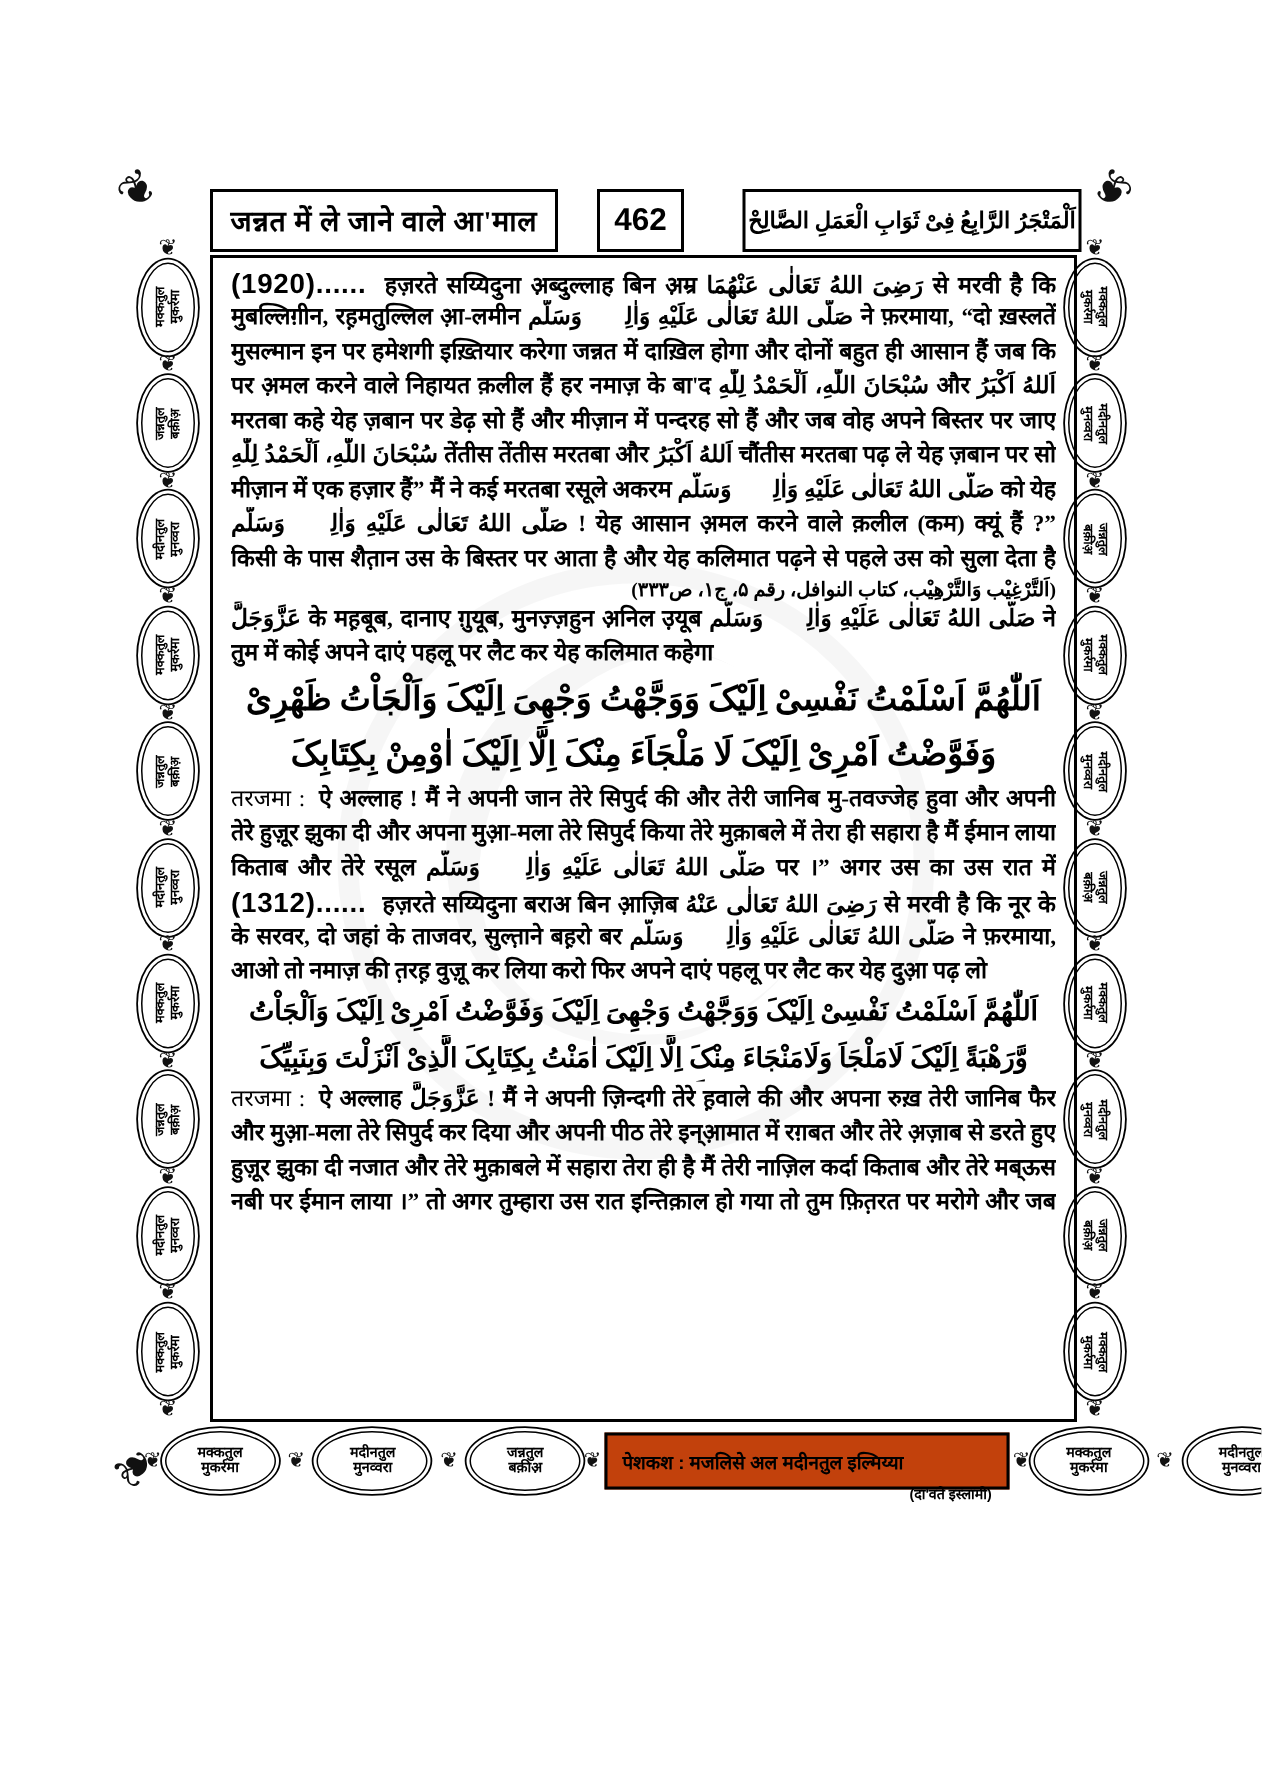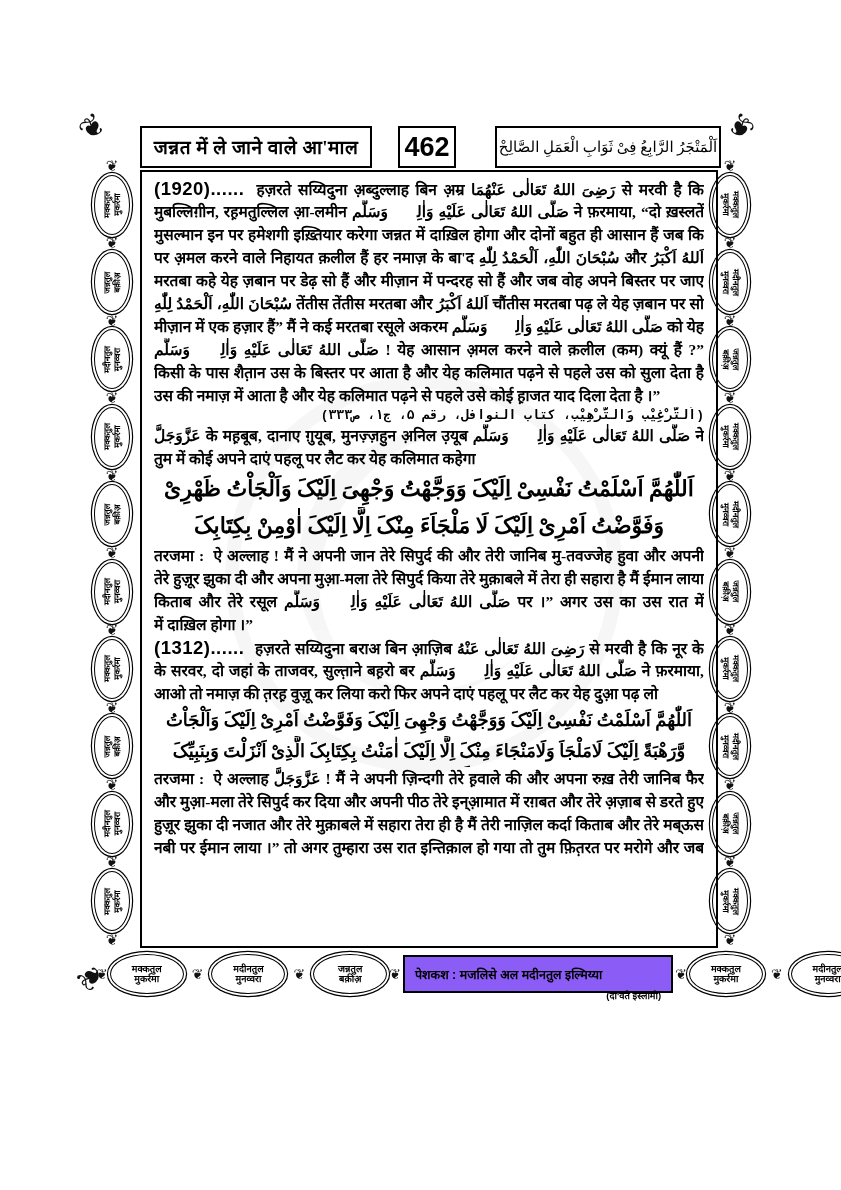--- a/index.html
+++ b/index.html
@@ -12,22 +12,22 @@
   .corner.tr{left:728px;top:112px;transform:rotate(40deg) scaleX(-1);}
   .corner.bl{left:78px;top:962px;transform:rotate(-130deg);}
   .corner.br{left:730px;top:962px;transform:rotate(130deg) scaleX(-1);}
 
   
   .header-row{position:absolute;left:140px;top:126px;width:578px;height:42px;
               display:flex;align-items:stretch;gap:13px;}
   .hdr-box{border:2px solid #000;background:#fff;display:flex;align-items:center;
            justify-content:center;box-sizing:border-box;}
   .hdr-title{flex:0 0 232px;font-size:19px;font-weight:700;letter-spacing:.5px;}
-  .hdr-num{flex:0 0 58px;font-family:"Liberation Sans",sans-serif;font-size:27px;font-weight:700;}
-  .hdr-arabic{flex:0 0 226px;direction:rtl;font-size:15px;font-weight:400;margin-left:13px;}
+  .hdr-num{flex:0 0 58px;font-family:"Liberation Sans",sans-serif;font-size:21px;font-weight:700;}
+  .hdr-arabic{flex:0 0 226px;direction:rtl;font-size:15px;font-weight:700;margin-left:13px;}
   .hdr-orn{flex:1 1 auto;display:flex;align-items:center;justify-content:center;
            font-size:13px;letter-spacing:2px;color:#111;overflow:hidden;white-space:nowrap;}
 
   
   .side-strip{position:absolute;top:158px;width:48px;height:790px;display:flex;
               flex-direction:column;align-items:center;justify-content:space-between;}
   .side-strip.left{left:88px;}
   .side-strip.right{left:706px;}
   .strip-orn{font-size:15px;line-height:16px;color:#111;}
   .side-medallion{width:34px;height:58px;border:1.2px solid #000;border-radius:50%;
@@ -42,44 +42,44 @@
   .content-box{position:absolute;left:140px;top:170px;width:578px;height:778px;
                border:2px solid #000;box-sizing:border-box;background:transparent;}
   .content-inner{position:relative;z-index:2;padding:5px 12px 0 12px;height:100%;
                  box-sizing:border-box;overflow:hidden;}
   .block{margin:0;}
   .para .line{font-size:15.5px;line-height:23px;height:23px;overflow:hidden;font-weight:600;
               text-align:justify;text-align-last:justify;}
   .para .line.last-left{text-align-last:left;}
   .para-num{font-family:"Liberation Sans",sans-serif;font-weight:700;font-size:18.5px;
             letter-spacing:.5px;padding-right:4px;}
-  .lead-bold{font-weight:700;padding-right:4px;margin-top:10px;}
+  .lead-bold{font-weight:400;padding-right:4px;margin-top:10px;}
   .ref{font-size:13px;line-height:17px;height:17px;overflow:hidden;direction:rtl;
-       text-align:right;font-weight:600;font-family:Liberation Mono, monospace;}
+       text-align:right;font-weight:600;}
   .dua .line{direction:rtl;text-align:center;text-align-last:center;font-weight:700;overflow:hidden;}
   .dua.large .line{font-size:22px;line-height:37px;height:37px;}
   .dua.medium .line{font-size:18px;line-height:31px;height:31px;}
 
   
   .watermark{position:absolute;left:225px;top:375px;width:370px;height:370px;z-index:1;
              border-radius:50%;border:14px solid rgba(0,0,0,0.035);}
   .watermark::after{content:"";position:absolute;left:60px;top:40px;width:230px;height:260px;
              border-radius:50%;border-left:26px solid rgba(0,0,0,0.035);
              border-bottom:10px solid rgba(0,0,0,0.03);transform:rotate(28deg);}
 
   
   .footer-row{position:absolute;left:96px;top:950px;width:650px;height:48px;display:flex;
               align-items:center;justify-content:space-between;gap:2px;z-index:3;}
   .foot-orn{font-size:14px;color:#111;flex:0 0 auto;}
   .foot-medallion{width:72px;height:38px;border:1.2px solid #000;border-radius:50%;
                   box-shadow:0 0 0 2px #fff,0 0 0 3.2px #000;background:#fff;display:flex;
                   flex-direction:column;align-items:center;justify-content:center;flex:0 0 auto;}
   .foot-medallion span{font-family:"Liberation Sans",sans-serif;font-size:9.5px;
                        font-weight:700;line-height:10.5px;}
-  .publisher-box{border:2px solid #000;background:#8b5cf6;height:34px;display:flex;
+  .publisher-box{border:2px solid #000;background:#c2410c;height:34px;display:flex;
                  align-items:center;justify-content:center;padding:0 10px;flex:0 0 auto;}
   .publisher-box .main{font-family:"Liberation Sans",sans-serif;font-size:12.5px;font-weight:700;}
   .publisher-box .suffix{font-family:"Liberation Sans",sans-serif;font-size:9.5px;
                          font-weight:700;margin-left:4px;margin-top:42px;}
 </style>
 </head>
 <body>
 
 <div class="sheet">
 
@@ -250,36 +250,34 @@
         <div class="block para">
           <div class="line"><span class="para-num">(1920)...... </span>हज़रते सय्यिदुना अ़ब्दुल्लाह बिन अ़म्र رَضِیَ اللهُ تَعَالٰی عَنْهُمَا से मरवी है कि सय्यिदुल</div>
           <div class="line">मुबल्लिग़ीन, रह़मतुल्लिल आ़-लमीन صَلَّی اللهُ تَعَالٰی عَلَیْهِ وَاٰلِهٖ وَسَلَّم ने फ़रमाया, “दो ख़स्लतें ऐसी हैं जो</div>
           <div class="line">मुसल्मान इन पर हमेशगी इख़्तियार करेगा जन्नत में दाख़िल होगा और दोनों बहुत ही आसान हैं जब कि इन</div>
           <div class="line">पर अ़मल करने वाले निहायत क़लील हैं हर नमाज़ के बा'द سُبْحَانَ اللّٰهِ، اَلْحَمْدُ لِلّٰهِ और اَللهُ اَکْبَرُ दस दस</div>
           <div class="line">मरतबा कहे येह ज़बान पर डेढ़ सो हैं और मीज़ान में पन्दरह सो हैं और जब वोह अपने बिस्तर पर जाए तो</div>
           <div class="line">سُبْحَانَ اللّٰهِ، اَلْحَمْدُ لِلّٰهِ तेंतीस तेंतीस मरतबा और اَللهُ اَکْبَرُ चौंतीस मरतबा पढ़ ले येह ज़बान पर सो और</div>
           <div class="line">मीज़ान में एक हज़ार हैं” मैं ने कई मरतबा रसूले अकरम صَلَّی اللهُ تَعَالٰی عَلَیْهِ وَاٰلِهٖ وَسَلَّم को येह कलिमात अपनी</div>
           <div class="line">صَلَّی اللهُ تَعَالٰی عَلَیْهِ وَاٰلِهٖ وَسَلَّم ! येह आसान अ़मल करने वाले क़लील (कम) क्यूं हैं ?” फ़रमाया, “तुम में से</div>
           <div class="line">किसी के पास शैत़ान उस के बिस्तर पर आता है और येह कलिमात पढ़ने से पहले उस को सुला देता है और</div>
-          <div class="line last-left">उस की नमाज़ में आता है और येह कलिमात पढ़ने से पहले उसे कोई ह़ाजत याद दिला देता है ।”</div>
         </div>
         <div class="block ref">(اَلتَّرْغِیْب وَالتَّرْهِیْب، کتاب النوافل، رقم ۵، ج۱، ص۳۳۳)</div>
         <div class="block para">
           <div class="line">عَزَّوَجَلَّ के मह़बूब, दानाए ग़ुयूब, मुनज़्ज़हुन अ़निल उ़यूब صَلَّی اللهُ تَعَالٰی عَلَیْهِ وَاٰلِهٖ وَسَلَّم ने फ़रमाया, “जब</div>
           <div class="line last-left">तुम में कोई अपने दाएं पहलू पर लैट कर येह कलिमात कहेगा</div>
         </div>
         <div class="block dua large">
           <div class="line">اَللّٰهُمَّ اَسْلَمْتُ نَفْسِیْ اِلَیْکَ وَوَجَّهْتُ وَجْهِیَ اِلَیْکَ وَاَلْجَاْتُ ظَهْرِیْ اِلَیْکَ</div>
           <div class="line">وَفَوَّضْتُ اَمْرِیْ اِلَیْکَ لَا مَلْجَاَءَ مِنْکَ اِلَّا اِلَیْکَ اٰوْمِنْ بِکِتَابِکَ وَرَسُوْلِکَ</div>
         </div>
         <div class="block para">
           <div class="line"><span class="lead-bold">तरजमा : </span>ऐ अल्लाह ! मैं ने अपनी जान तेरे सिपुर्द की और तेरी जानिब मु-तवज्जेह हुवा और अपनी पीठ</div>
           <div class="line">तेरे हुज़ूर झुका दी और अपना मुआ़-मला तेरे सिपुर्द किया तेरे मुक़ाबले में तेरा ही सहारा है मैं ईमान लाया तेरी</div>
           <div class="line">किताब और तेरे रसूल صَلَّی اللهُ تَعَالٰی عَلَیْهِ وَاٰلِهٖ وَسَلَّم पर ।” अगर उस का उस रात में इन्तिक़ाल हो गया तो जन्नत</div>
-          <div class="line last-left">में दाख़िल होगा ।”</div>
         </div>
         <div class="block para">
           <div class="line"><span class="para-num">(1312)...... </span>हज़रते सय्यिदुना बराअ बिन आ़ज़िब رَضِیَ اللهُ تَعَالٰی عَنْهُ से मरवी है कि नूर के पैकर, तमाम नबियों</div>
           <div class="line">के सरवर, दो जहां के ताजवर, सुल्त़ाने बह़रो बर صَلَّی اللهُ تَعَالٰی عَلَیْهِ وَاٰلِهٖ وَسَلَّم ने फ़रमाया, “जब तुम अपने बिस्तर पर</div>
           <div class="line last-left">आओ तो नमाज़ की त़रह़ वुज़ू कर लिया करो फिर अपने दाएं पहलू पर लैट कर येह दुआ़ पढ़ लो</div>
         </div>
         <div class="block dua medium">
           <div class="line">اَللّٰهُمَّ اَسْلَمْتُ نَفْسِیْ اِلَیْکَ وَوَجَّهْتُ وَجْهِیَ اِلَیْکَ وَفَوَّضْتُ اَمْرِیْ اِلَیْکَ وَاَلْجَاْتُ ظَهْرِیْ اِلَیْکَ رَغْبَةً</div>
           <div class="line">وَّرَهْبَةً اِلَیْکَ لَامَلْجَاَ وَلَامَنْجَاءَ مِنْکَ اِلَّا اِلَیْکَ اٰمَنْتُ بِکِتَابِکَ الَّذِیْ اَنْزَلْتَ وَبِنَبِیِّکَ الَّذِیْ اَرْسَلْتَ</div>
         </div>

